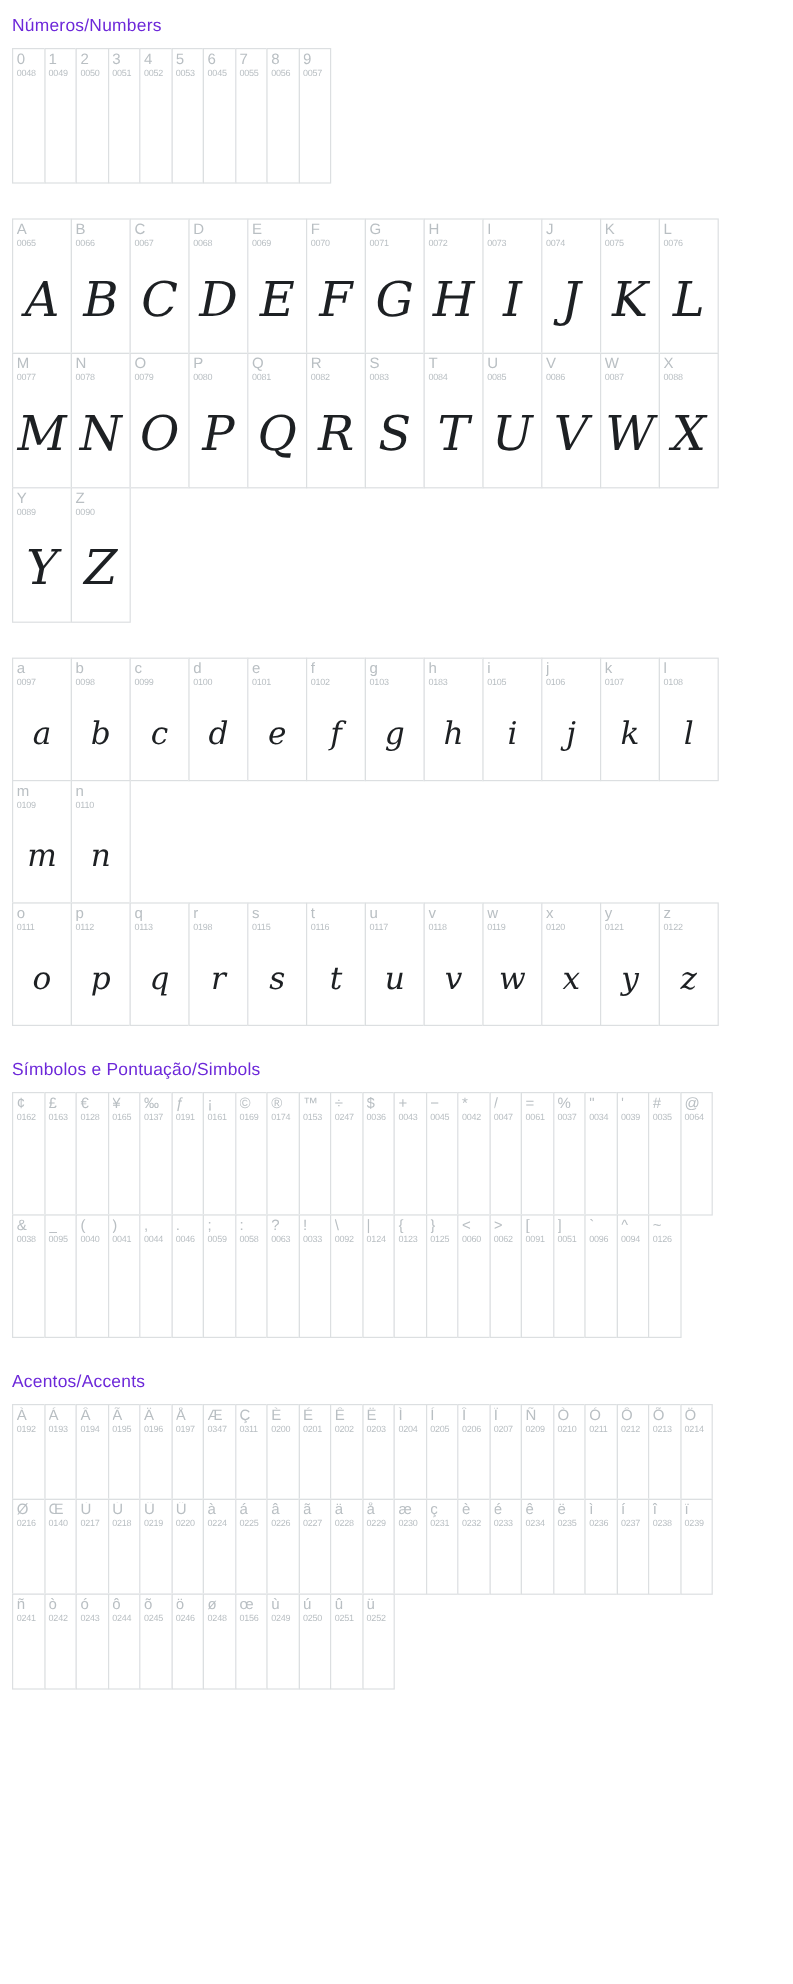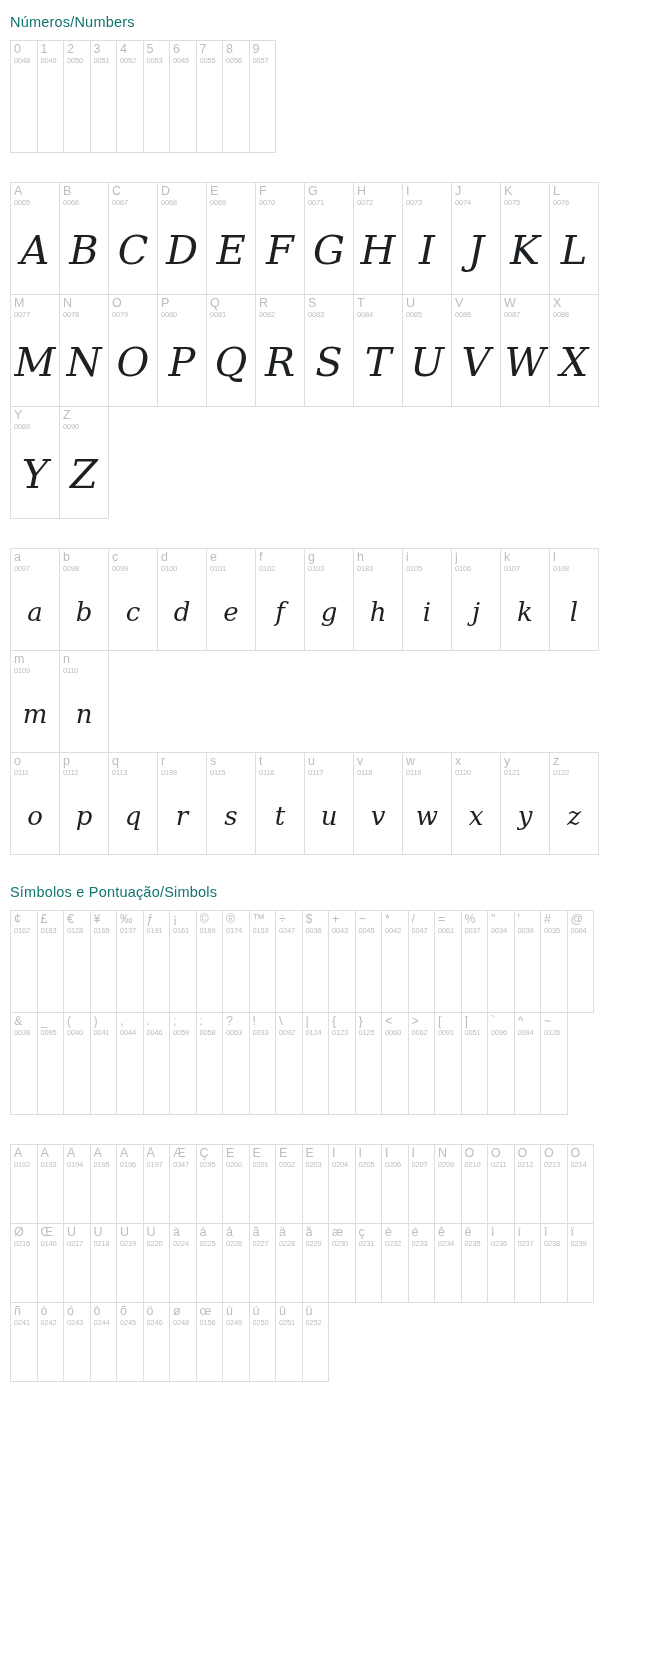--- a/index.html
+++ b/index.html
@@ -16,21 +16,21 @@
   .page {
     width: 661px;
     box-sizing: border-box;
     padding: 0 0 20px 0;
   }
   .section {
     margin: 0 0 0 0;
   }
   .section-title {
     font-size: 14.5px;
-    color: #0f766e;
+    color: #6d28d9;
     font-weight: 400;
     margin: 0;
     padding: 0 0 10px 10px;
     letter-spacing: 0.2px;
   }
   .section-title.first { padding-top: 0; }
   .grid {
     display: flex;
     flex-wrap: wrap;
     margin: 0 0 0 10px;
@@ -863,20 +863,21 @@
             <div class="glyph-head">
               <span class="glyph-char">~</span>
               <span class="glyph-code">0126</span>
             </div>
             <div class="glyph-render"></div>
           </div>
         </div>
       </div>
       <div class="section">
         <div class="spacer-30"></div>
+        <div class="section-title">Acentos/Accents</div>
         <div class="grid accents">
           <div class="glyph-cell">
             <div class="glyph-head">
               <span class="glyph-char">À</span>
               <span class="glyph-code">0192</span>
             </div>
             <div class="glyph-render"></div>
           </div>
           <div class="glyph-cell">
             <div class="glyph-head">
@@ -916,21 +917,21 @@
           <div class="glyph-cell">
             <div class="glyph-head">
               <span class="glyph-char">Æ</span>
               <span class="glyph-code">0347</span>
             </div>
             <div class="glyph-render"></div>
           </div>
           <div class="glyph-cell">
             <div class="glyph-head">
               <span class="glyph-char">Ç</span>
-              <span class="glyph-code">0295</span>
+              <span class="glyph-code">0311</span>
             </div>
             <div class="glyph-render"></div>
           </div>
           <div class="glyph-cell">
             <div class="glyph-head">
               <span class="glyph-char">È</span>
               <span class="glyph-code">0200</span>
             </div>
             <div class="glyph-render"></div>
           </div>

